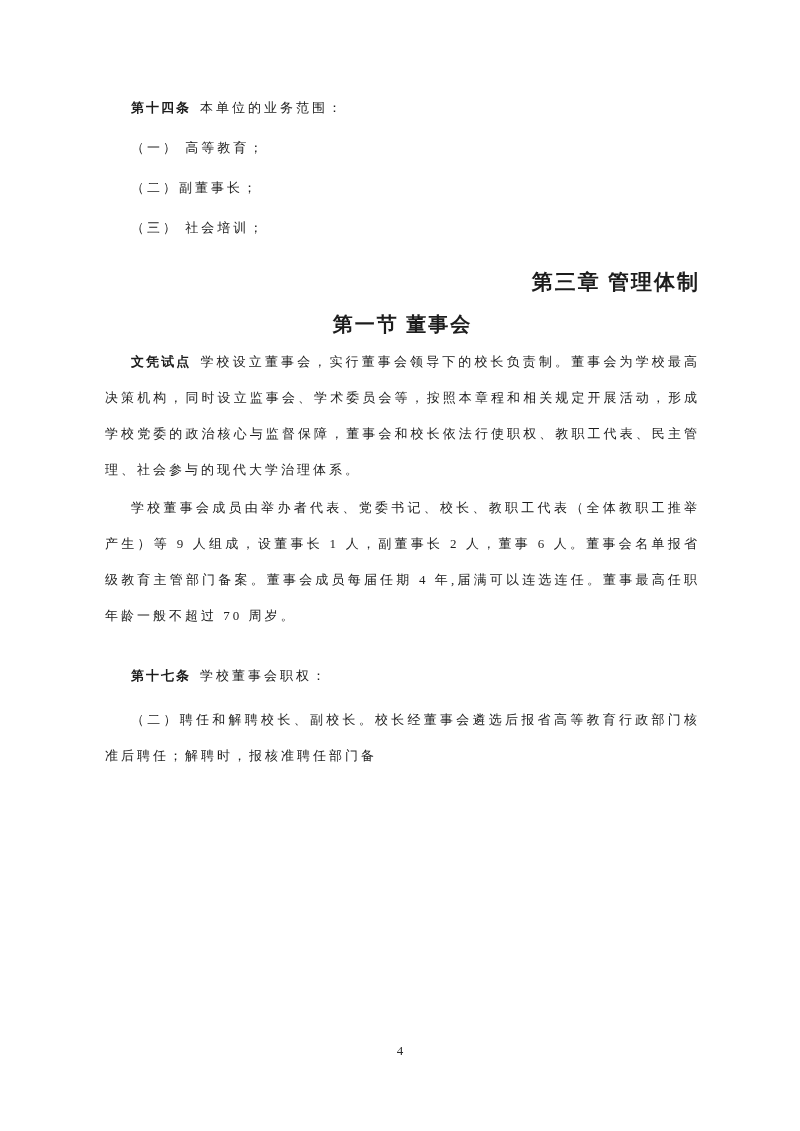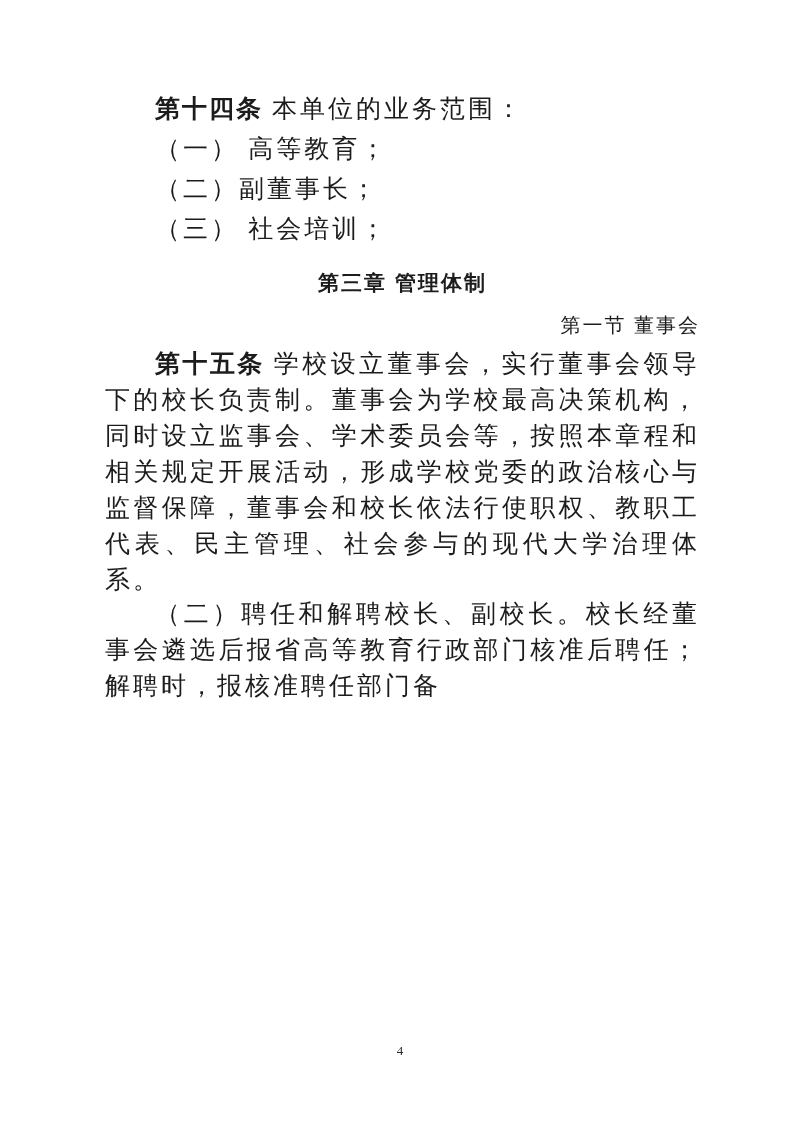--- a/index.html
+++ b/index.html
@@ -11,54 +11,54 @@
     position: relative;
     overflow: hidden;
   }
   .page {
     position: absolute; inset: 0;
     box-sizing: border-box;
     padding: 90px 100px 0 105px;
   }
   .para {
     margin: 0;
-    font-size: 25px;
+    font-size: 13px;
     line-height: 36px;
     letter-spacing: 3px;
     text-align: justify;
     text-justify: inter-ideograph;
   }
   .indent { text-indent: 2em; }
   .sp { margin-bottom: 4px; }
   .lbl {
     font-weight: bold;
     font-family: "Liberation Sans", "DejaVu Sans", sans-serif;
     margin-right: 9px;
     letter-spacing: 2px;
   }
   .chapter-heading {
     margin: 18px 0 0 0;
-    text-align: center;
-    font-family: Liberation Sans, sans-serif;
+    text-align: right;
+    font-family: Liberation Serif, serif;
     font-weight: bold;
     font-size: 21px;
     line-height: 36px;
     letter-spacing: 2px;
   }
   .section-heading {
     margin: 6px 0 0 0;
-    text-align: right;
+    text-align: center;
     font-family: "Liberation Sans", "DejaVu Sans", sans-serif;
-    font-weight: normal;
+    font-weight: bold;
     font-size: 20px;
     line-height: 36px;
     letter-spacing: 2px;
   }
   .mt2  { margin-top: 2px; }
-  .mt8  { margin-top: 0; font-family: Liberation Mono, monospace; }
+  .mt8  { margin-top: 8px; }
   .mt24 { margin-top: 24px; }
   .footer {
     position: absolute;
     top: 1042px; left: 0;
     width: 100%;
     text-align: center;
     font-size: 13px;
     line-height: 18px;
     letter-spacing: 0;
     color: #2a2a2a;
@@ -75,23 +75,27 @@
 
   <p class="para indent sp">（一） 高等教育；</p>
   <p class="para indent sp">（二）副董事长；</p>
   <p class="para indent sp">（三） 社会培训；</p>
 
   <h2 class="chapter-heading">第三章 管理体制</h2>
 
   <h3 class="section-heading">第一节 董事会</h3>
 
   <p class="para indent mt2">
-    <span class="lbl">第十五条</span><span>学校设立董事会，实行董事会领导下的校长负责制。董事会为学校最高决策机构，同时设立监事会、学术委员会等，按照本章程和相关规定开展活动，形成学校党委的政治核心与监督保障，董事会和校长依法行使职权、教职工代表、民主管理、社会参与的现代大学治理体系。</span>
+    <span class="lbl">文凭试点</span><span>学校设立董事会，实行董事会领导下的校长负责制。董事会为学校最高决策机构，同时设立监事会、学术委员会等，按照本章程和相关规定开展活动，形成学校党委的政治核心与监督保障，董事会和校长依法行使职权、教职工代表、民主管理、社会参与的现代大学治理体系。</span>
   </p>
 
 
+  <p class="para indent mt2">学校董事会成员由举办者代表、党委书记、校长、教职工代表（全体教职工推举产生）等 9 人组成，设董事长 1 人，副董事长 2 人，董事 6 人。董事会名单报省级教育主管部门备案。董事会成员每届任期 4 年,届满可以连选连任。董事最高任职年龄一般不超过 70 周岁。</p>
 
+  <p class="para indent mt24">
+    <span class="lbl">第十七条</span><span>学校董事会职权：</span>
+  </p>
 
   <p class="para indent mt8">（二）聘任和解聘校长、副校长。校长经董事会遴选后报省高等教育行政部门核准后聘任；解聘时，报核准聘任部门备</p>
 
 </div>
 
 <div class="footer">4</div>
 
 </body></html>

